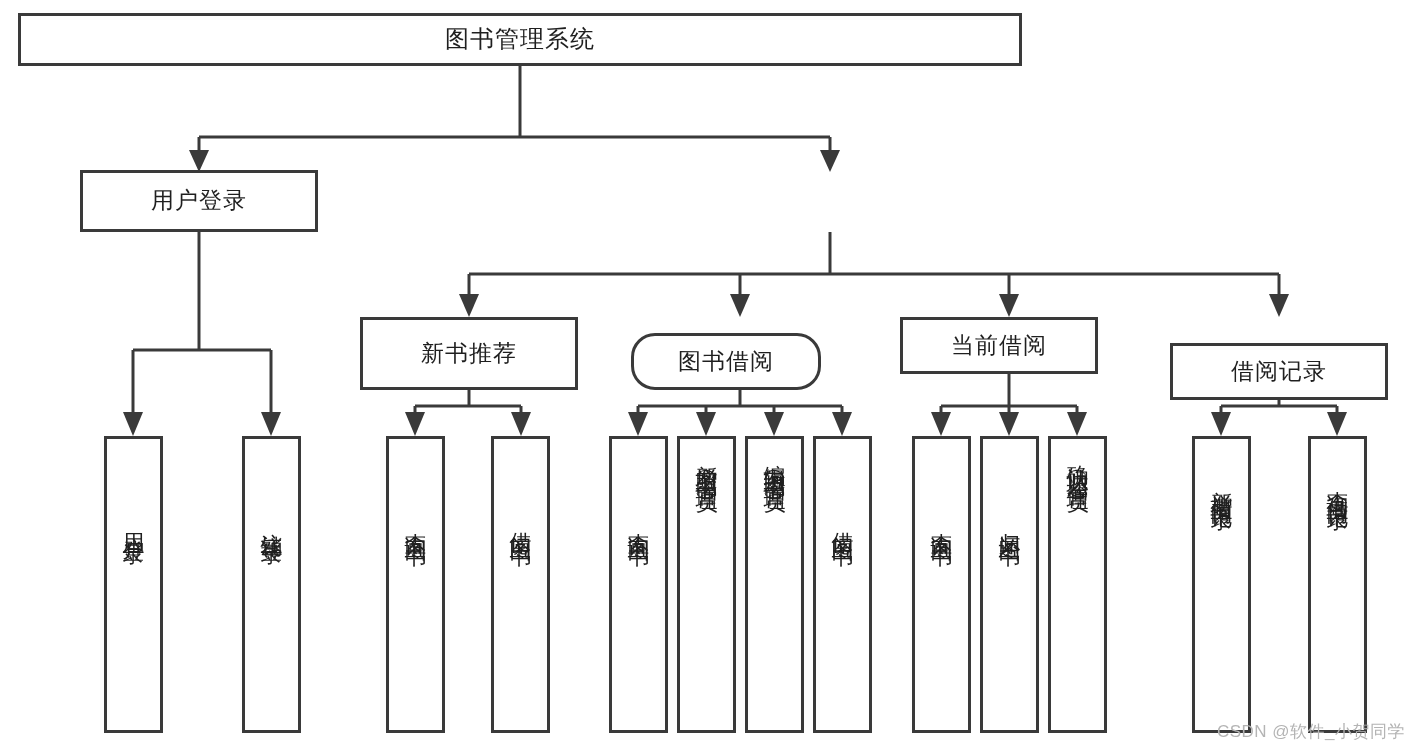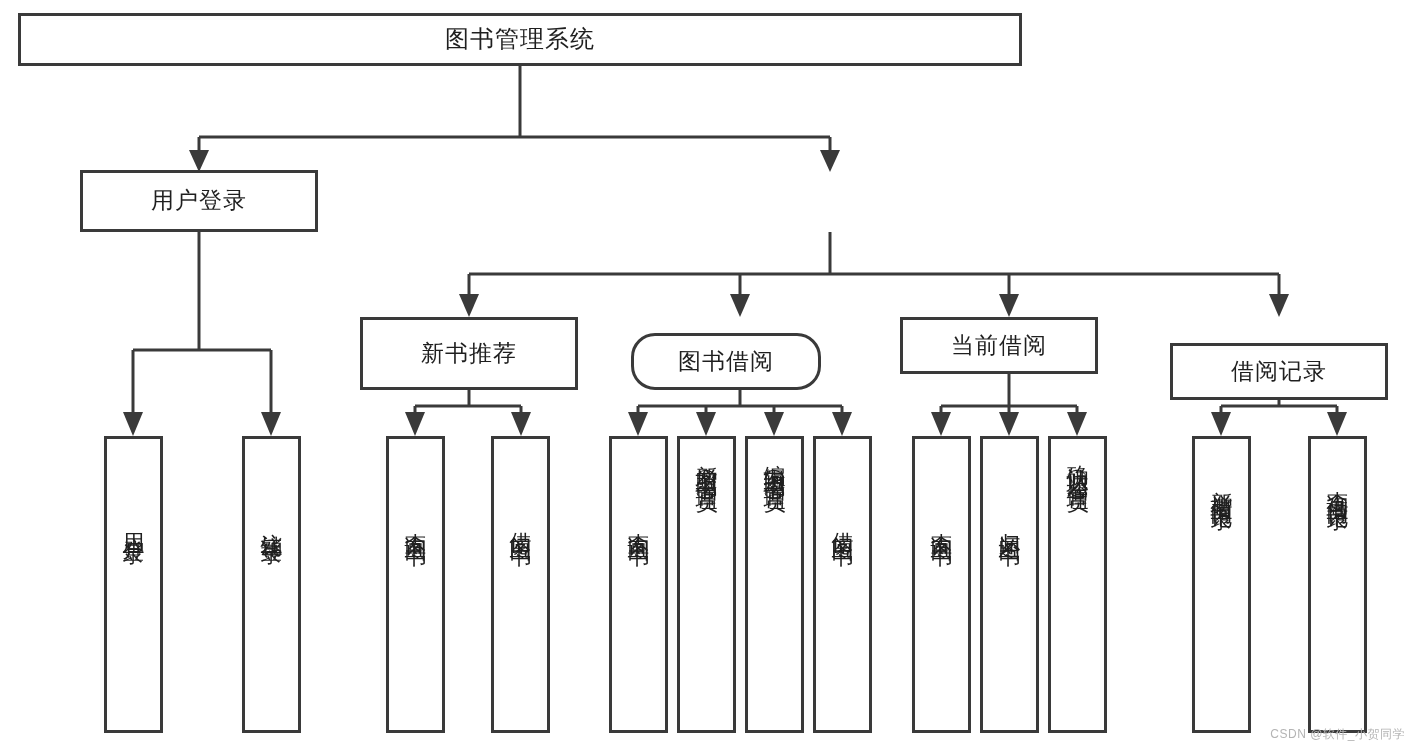--- a/index.html
+++ b/index.html
@@ -80,21 +80,21 @@
     margin-top: 8px;
   }
   .node.v.near .lbl {
     margin-top: 34px;
   }
   
   #watermark {
     position: absolute;
     right: 8px;
     bottom: 4px;
-    font-size: 12px;
+    font-size: 17px;
     color: #b4b4b4;
     letter-spacing: 0.5px;
     white-space: nowrap;
     pointer-events: none;
   }
 </style>
 </head>
 <body>
 
 <div id="canvas">

